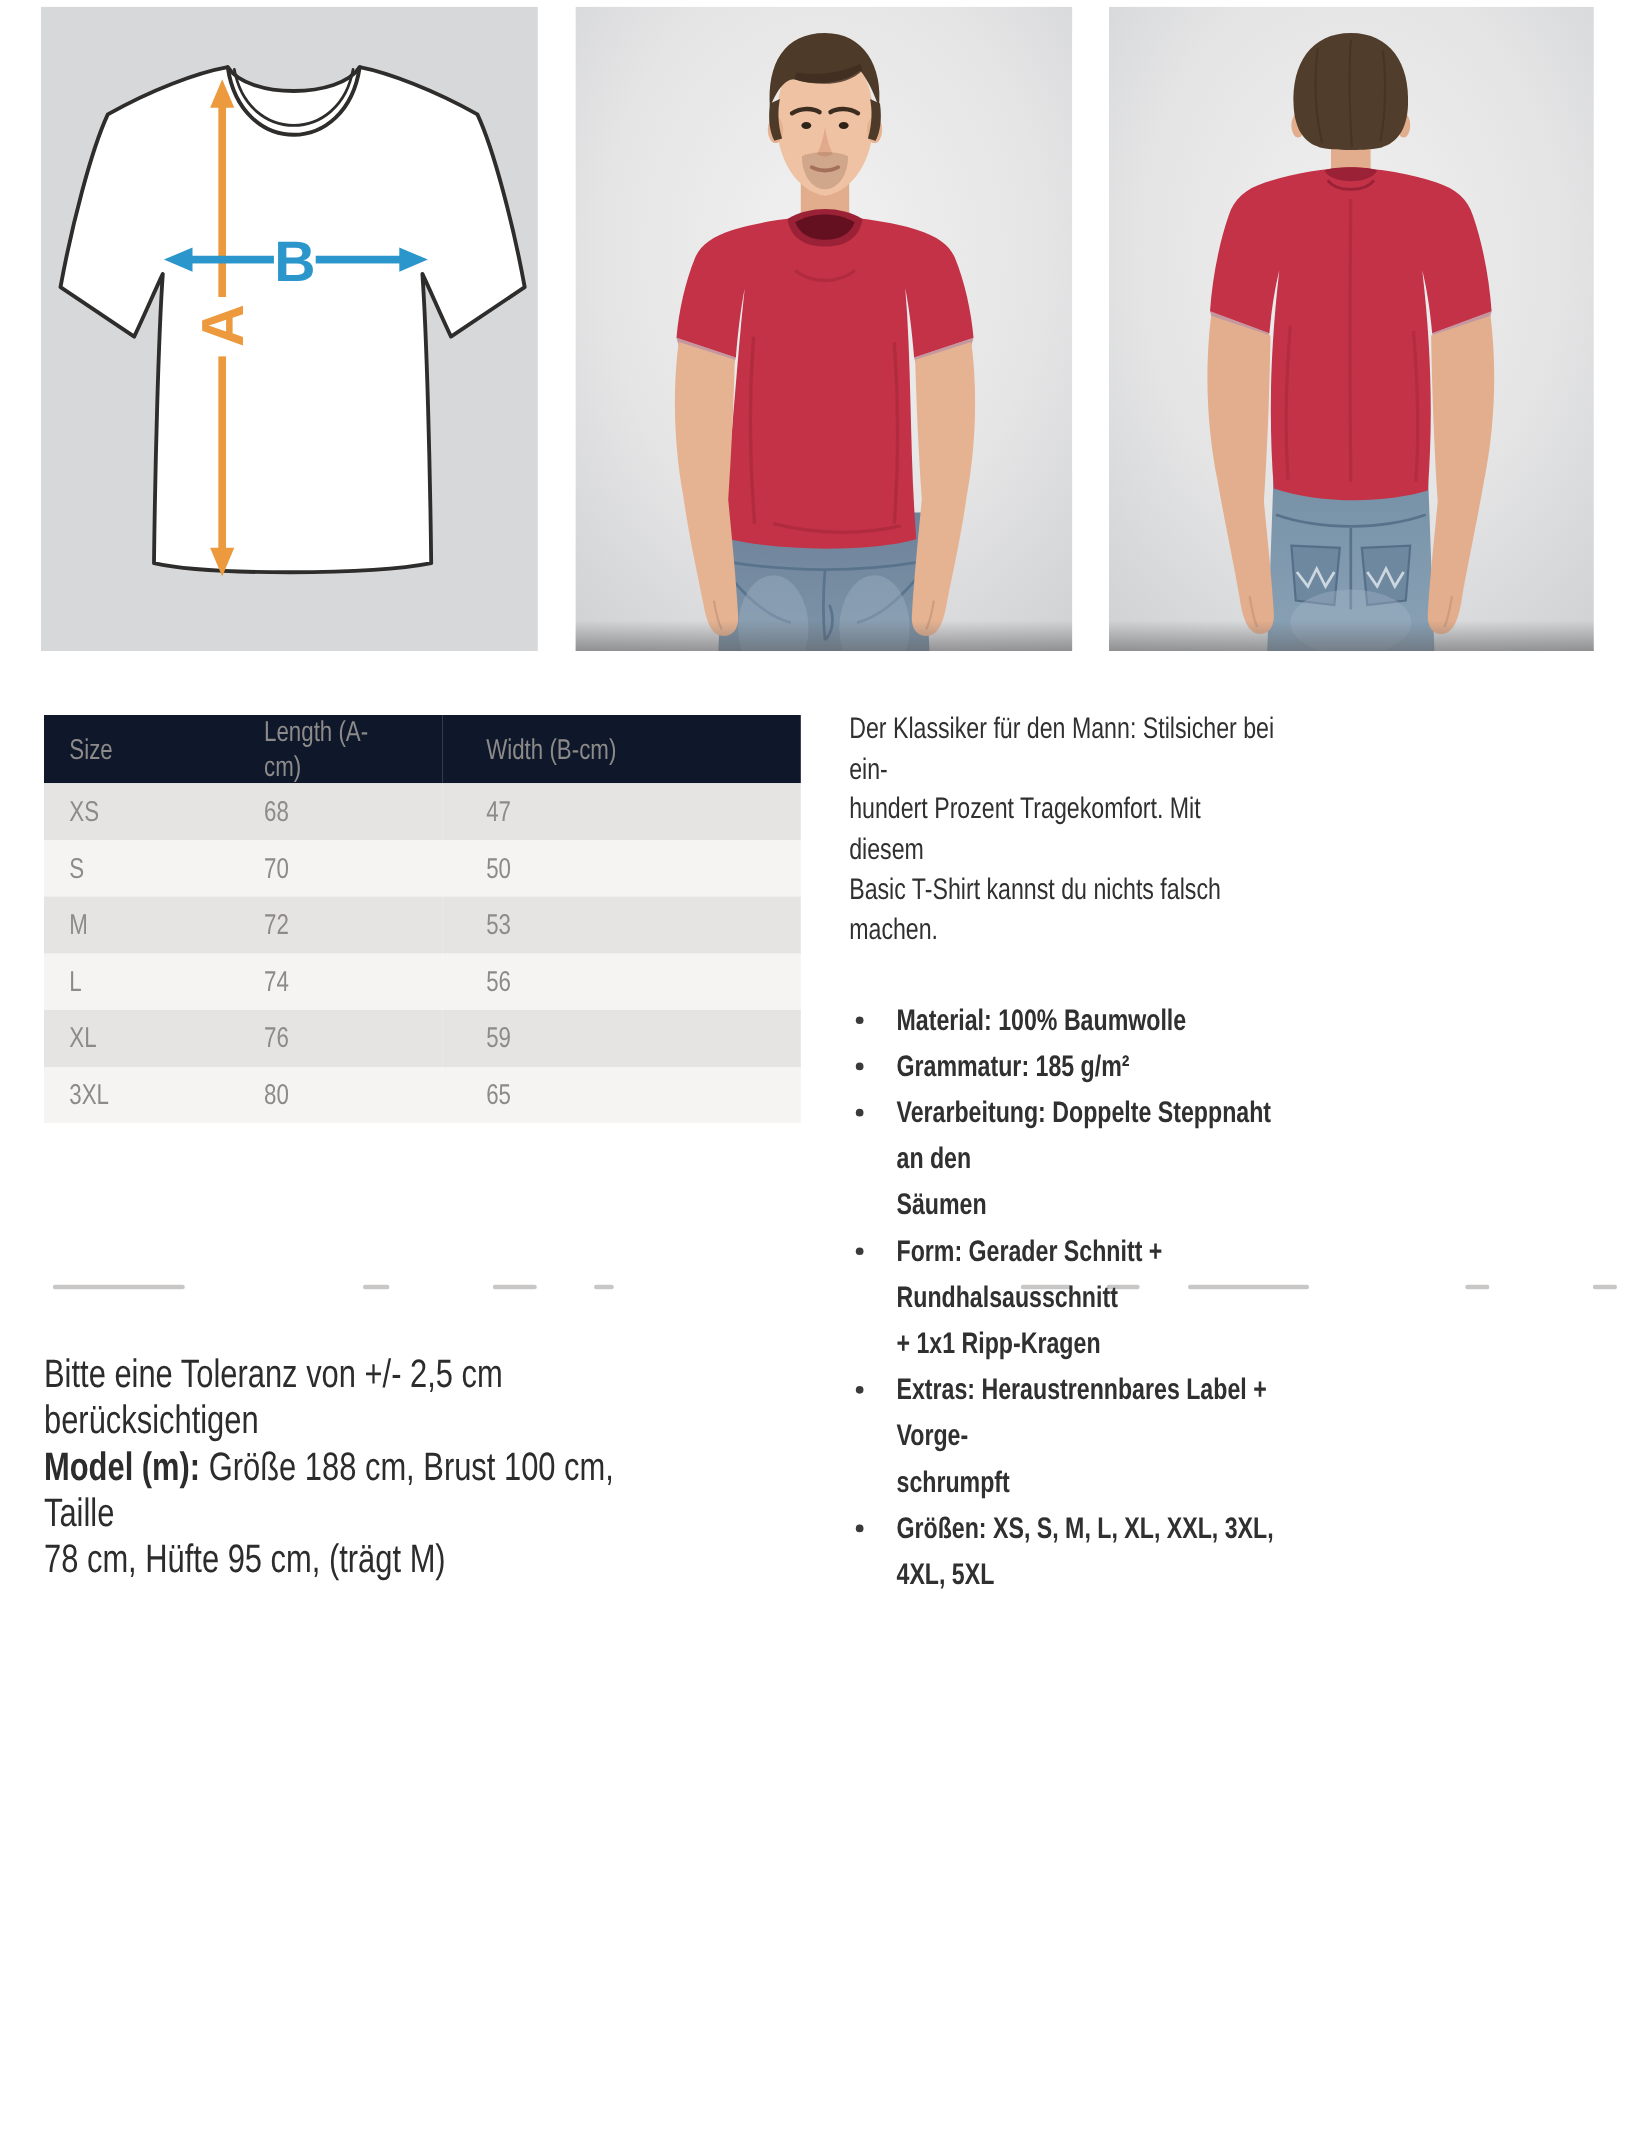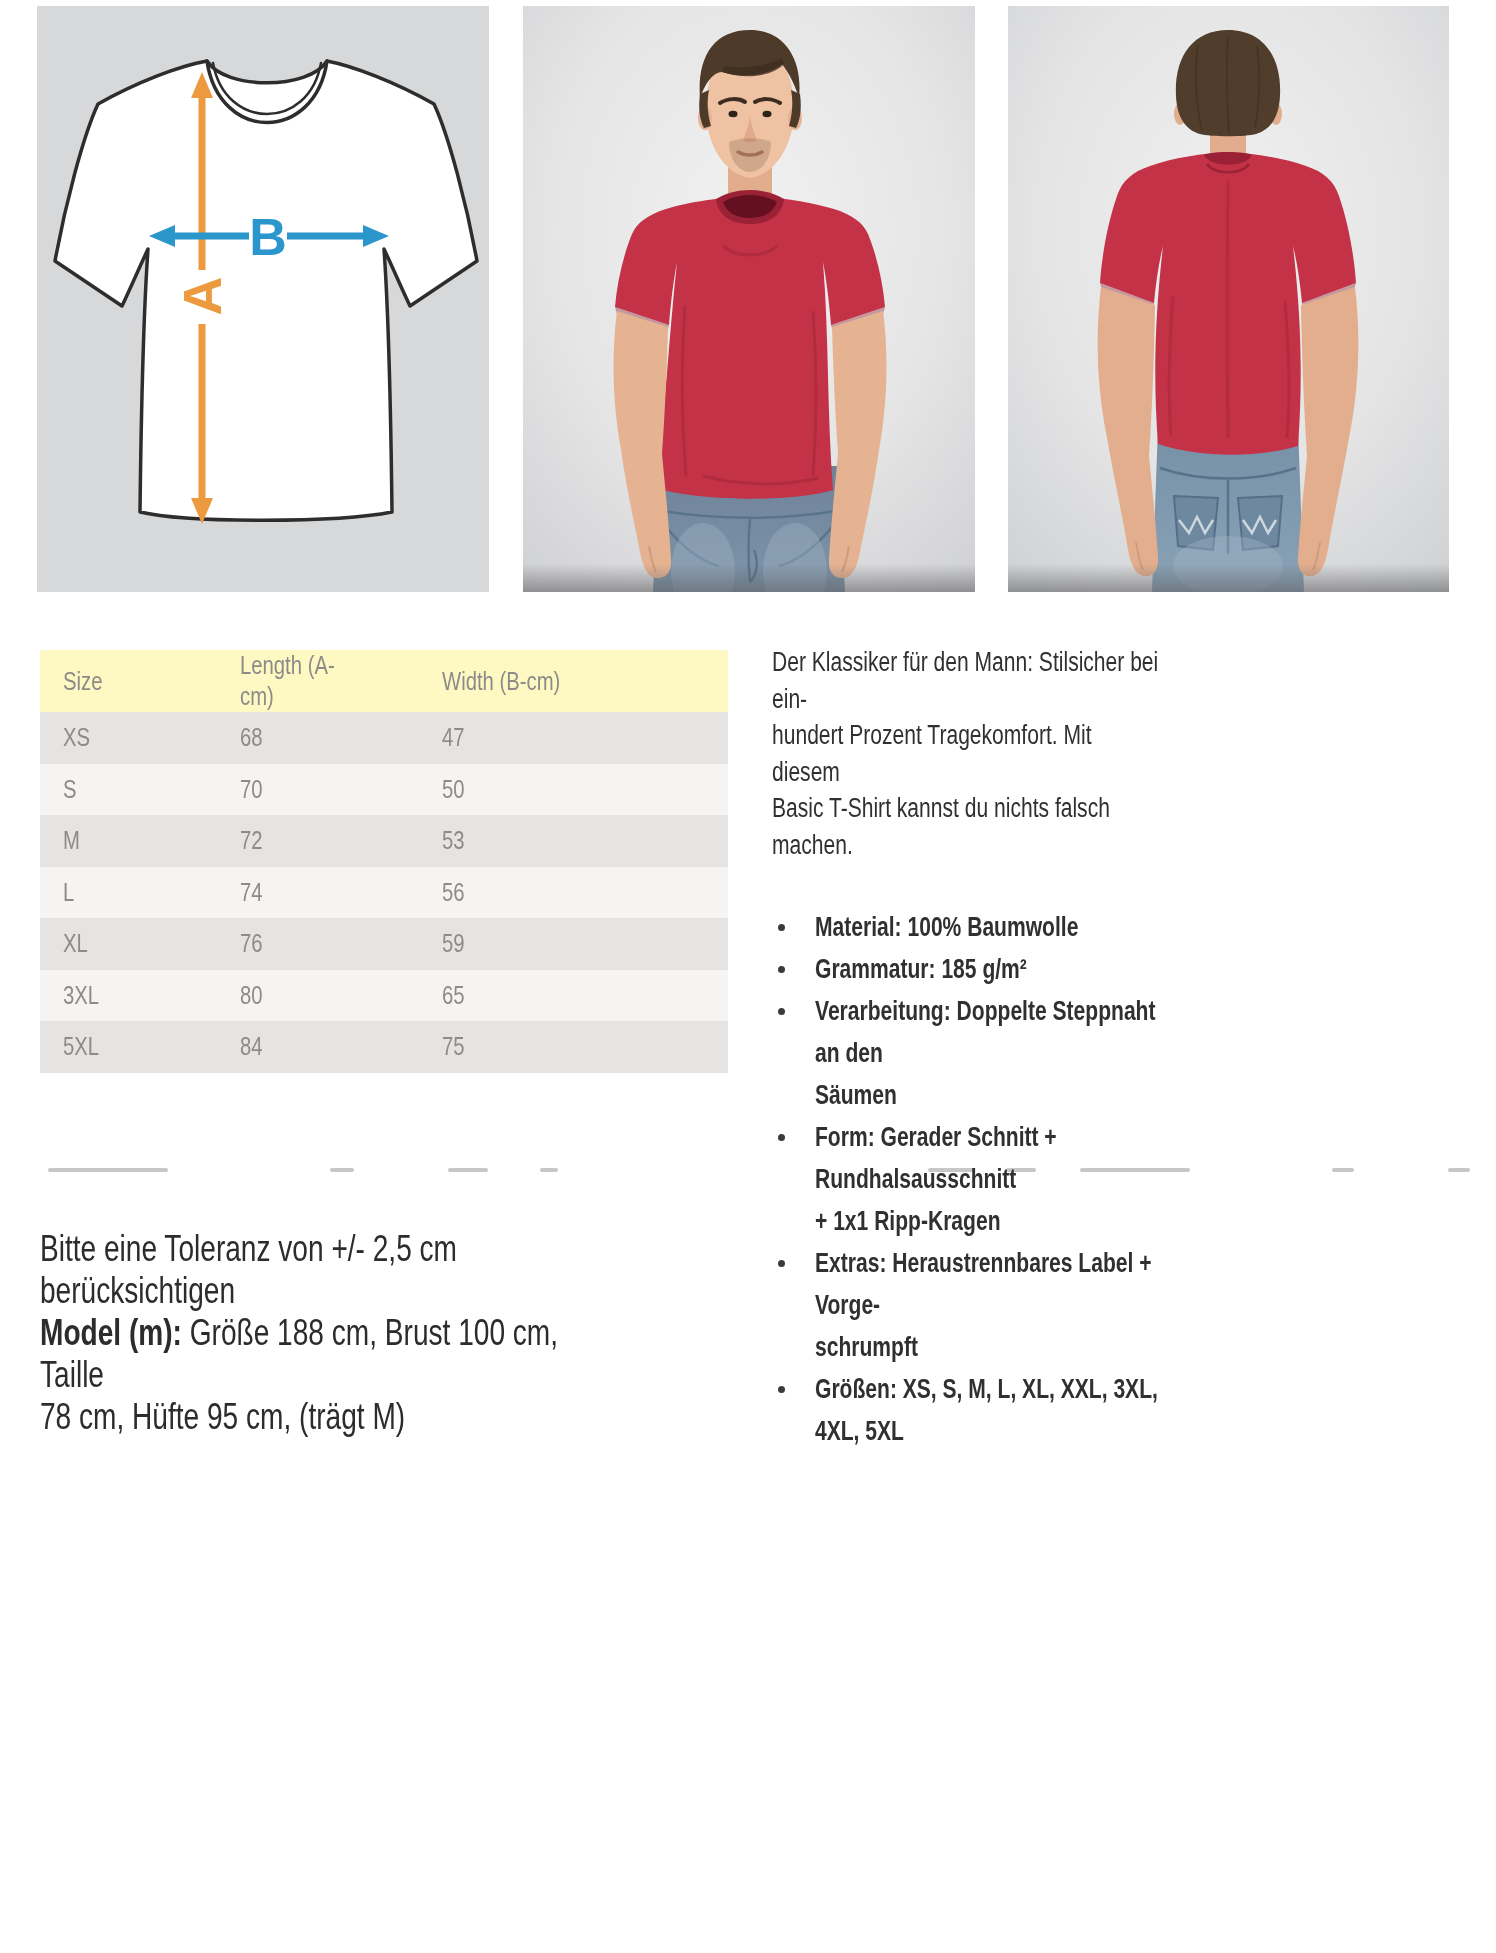--- a/index.html
+++ b/index.html
@@ -13,21 +13,21 @@
   .panel-diagram { left: 37px;  width: 452px; }
   .panel-front   { left: 523px; width: 452px; }
   .panel-back    { left: 1008px; width: 441px; }
 
   
   .size-table { position: absolute; left: 40px; top: 650px; width: 688px; border-collapse: collapse; table-layout: fixed; }
   .size-table col.c1 { width: 160px; }
   .size-table col.c2 { width: 202px; }
   .size-table col.c3 { width: 326px; }
   .size-table th, .size-table td { font-weight: normal; text-align: left; vertical-align: middle; font-size: 26px; color: #8d8b89; padding: 0; }
-  .size-table thead tr { height: 50px; background: #fef9c3; }
+  .size-table thead tr { height: 50px; background: #0f172a; }
   .size-table tbody tr { height: 51.5px; border-radius: 10px; }
   .size-table tbody tr:nth-child(odd)  { background: #e6e4e2; }
   .size-table tbody tr:nth-child(even) { background: #f5f4f3; }
   .size-table th:nth-child(1), .size-table td:nth-child(1) { padding-left: 23px; }
   .size-table th:nth-child(2), .size-table td:nth-child(2),
   .size-table th:nth-child(3), .size-table td:nth-child(3) { padding-left: 40px; }
 
   
   .cx { display: inline-block; transform: scaleX(0.78); transform-origin: 0 50%; white-space: pre-line; }
   .cx-block { display: block; transform: scaleX(0.78); transform-origin: 0 0; white-space: pre-line; }
@@ -325,25 +325,20 @@
         </tr>
 
 
         <tr>
           <td><span class="cx">3XL</span></td>
           <td><span class="cx">80</span></td>
           <td><span class="cx">65</span></td>
         </tr>
 
 
-        <tr>
-          <td><span class="cx">5XL</span></td>
-          <td><span class="cx">84</span></td>
-          <td><span class="cx">75</span></td>
-        </tr>
 
     </tbody>
   </table>
 
   <div class="clipped-row">
     <span style="left:8px;width:120px;"></span>
     <span style="left:290px;width:24px;"></span>
     <span style="left:408px;width:40px;"></span>
     <span style="left:500px;width:18px;"></span>
     <span style="left:888px;width:46px;"></span>

